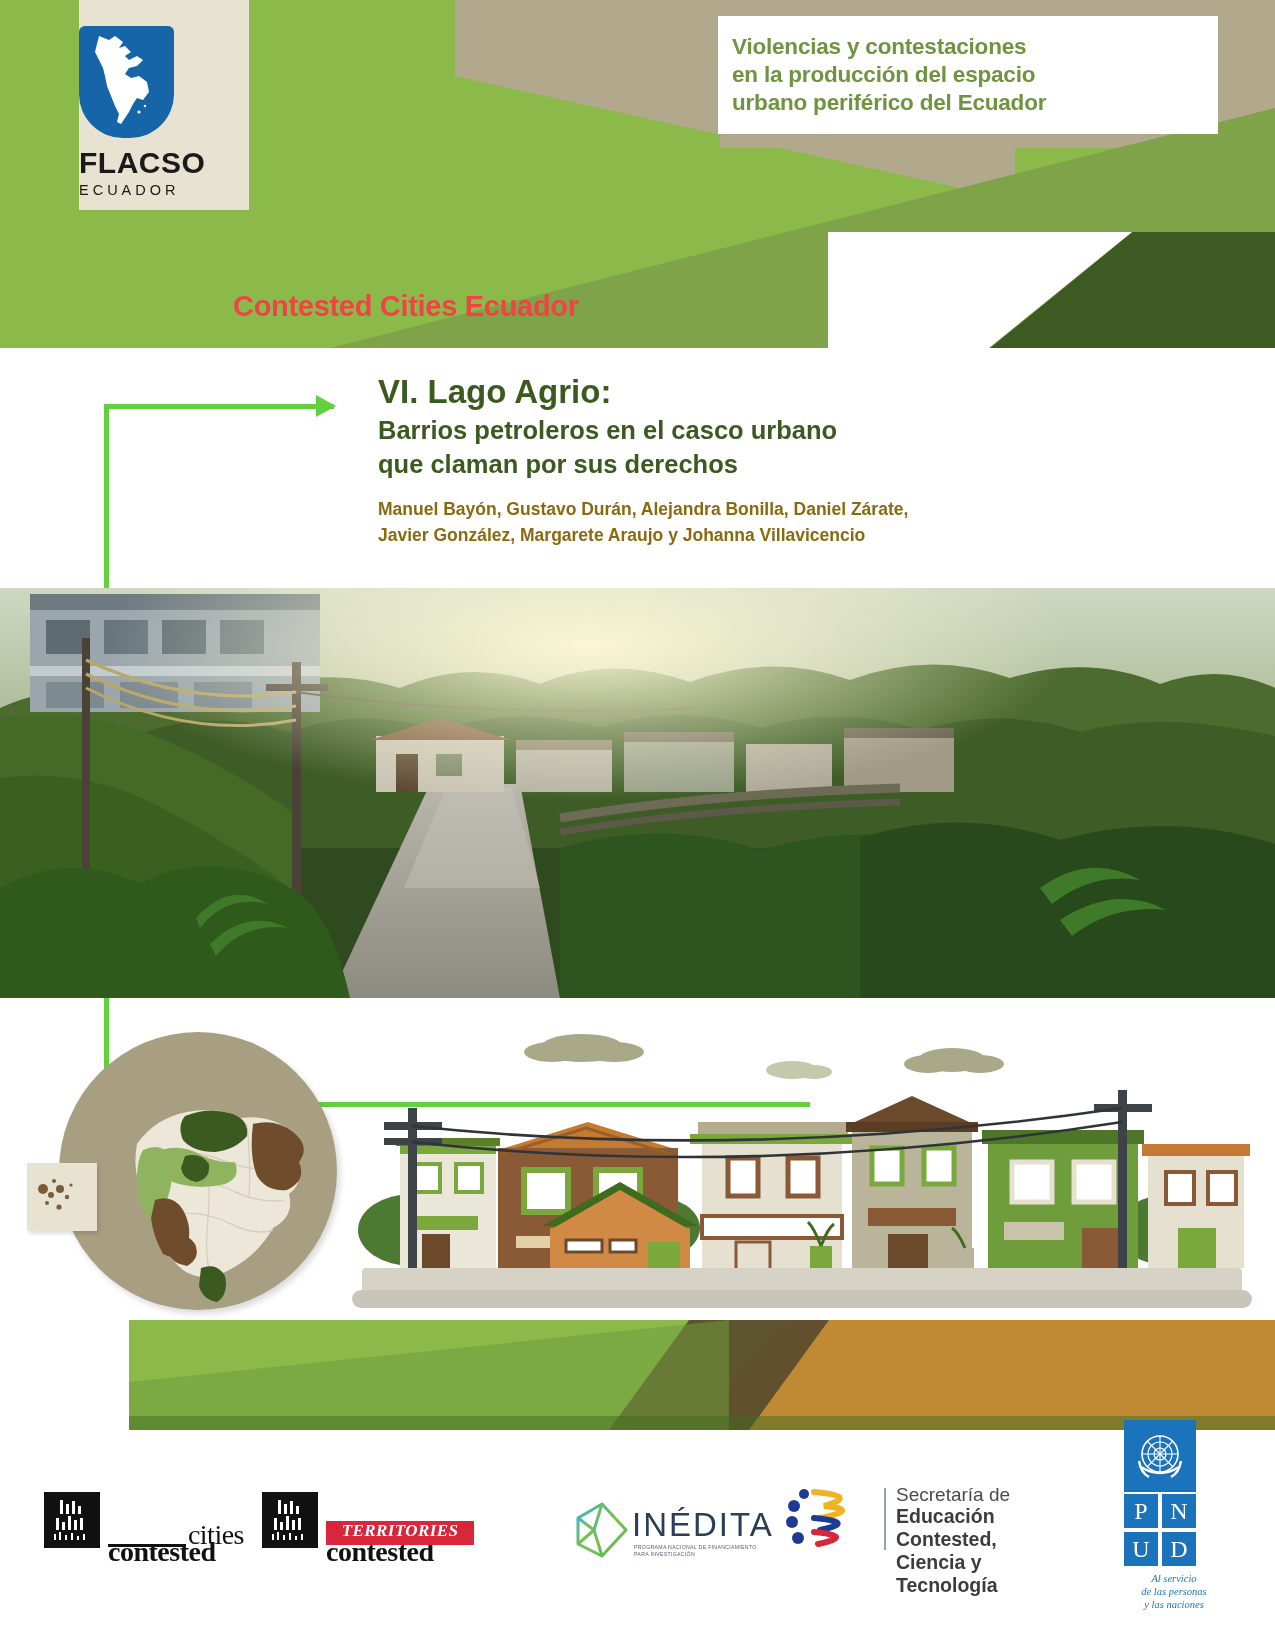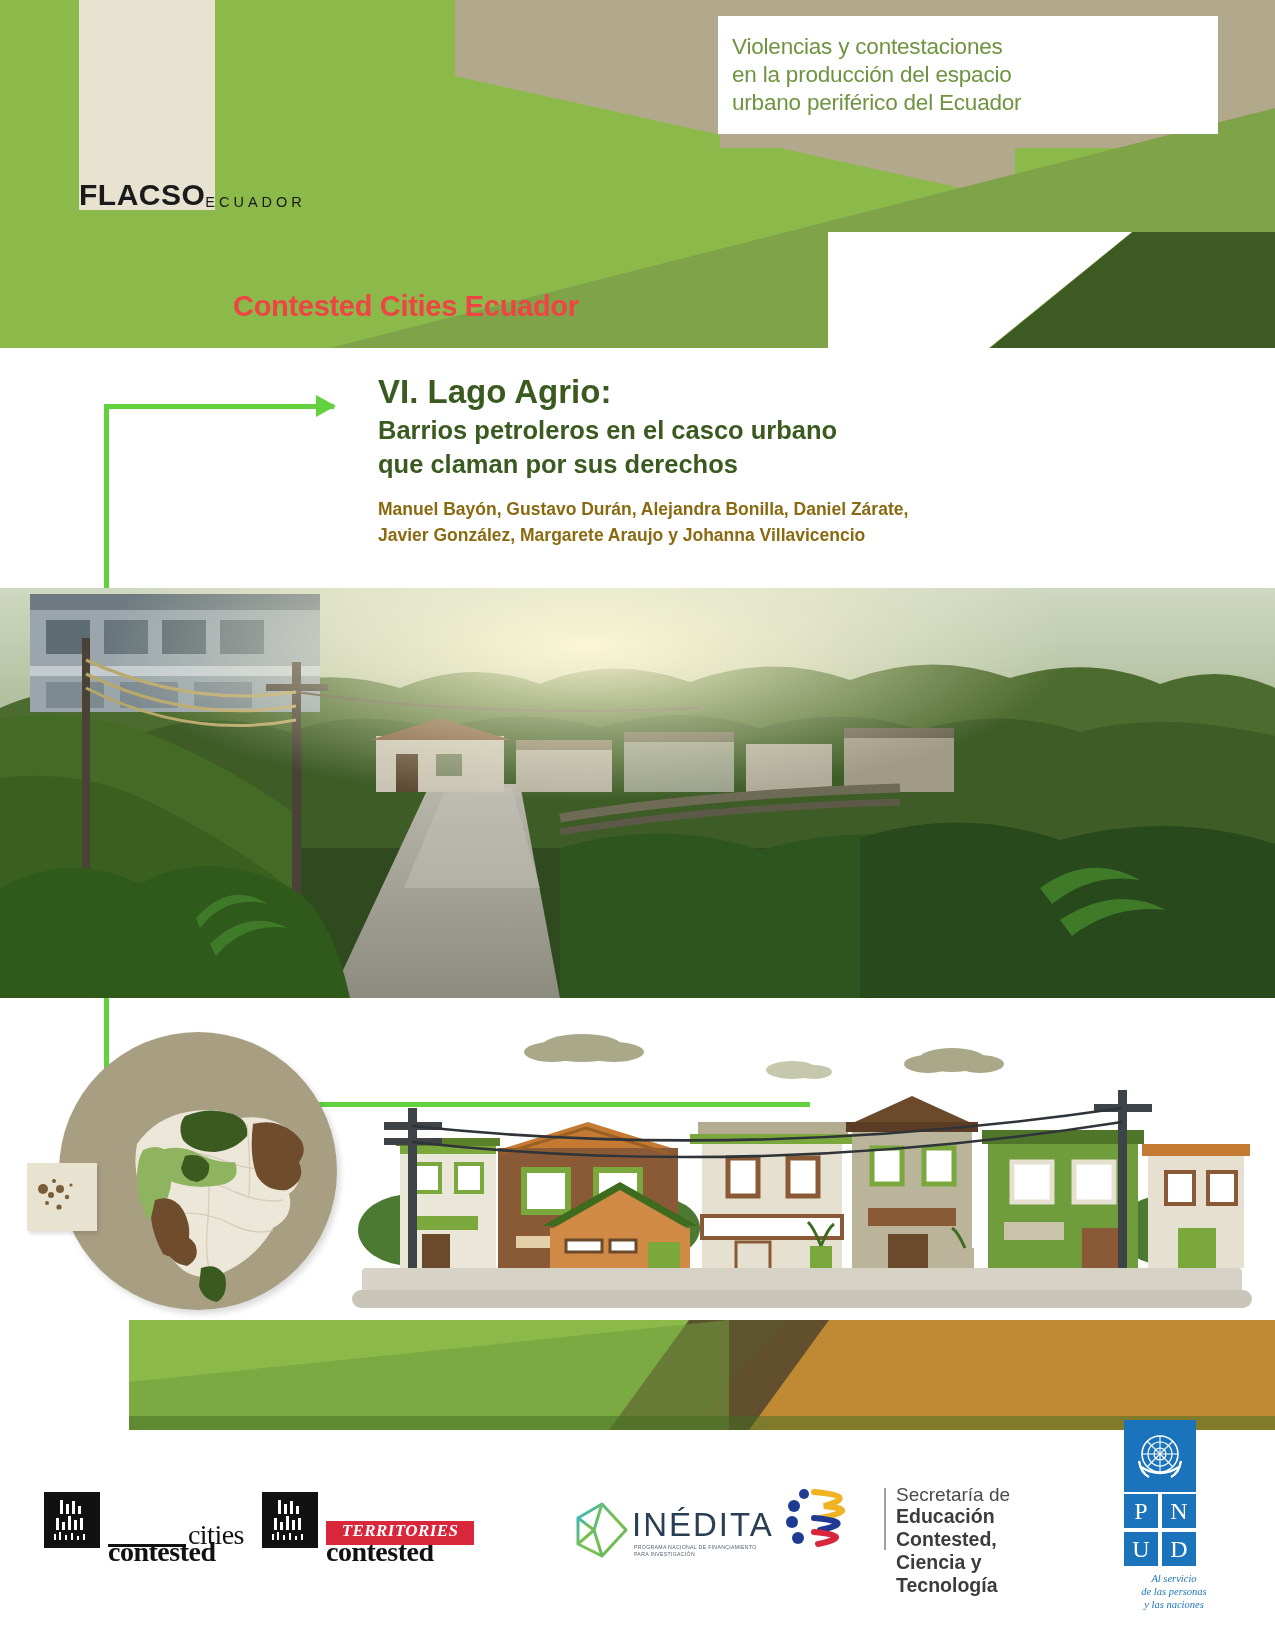--- a/index.html
+++ b/index.html
@@ -23,26 +23,26 @@
       clip-path:polygon(68% 0,100% 0,100% 100%,36% 100%);}
   .tb-white-gap{position:absolute;left:828px;top:232px;width:447px;height:116px;background:#ffffff;
       clip-path:polygon(0 0,68% 0,36% 100%,0 100%);}
   .tb-lightwedge{position:absolute;left:0;top:0;width:520px;height:348px;background:#8cba4a;}
 
   .header-title-box{
     position:absolute;left:718px;top:16px;width:500px;height:118px;background:#ffffff;
     display:flex;flex-direction:column;justify-content:center;padding-left:14px;box-sizing:border-box;
   }
   .header-title-box .ln{
-    color:#6f9340;font-size:22.5px;font-weight:normal;line-height:28px;letter-spacing:-.2px;white-space:nowrap;
+    color:#6f9340;font-size:22.5px;font-weight:bold;line-height:28px;letter-spacing:-.2px;white-space:nowrap;
   }
 
   .flacso-logo{
-    position:absolute;left:79px;top:0px;width:136px;height:210px;background:#e8e2d1;
-    display:flex;align-items:flex-end;
+    position:absolute;left:79px;top:0px;width:170px;height:210px;background:#e8e2d1;
+    display:flex;flex-direction:column;align-items:flex-start;
   }
   .flacso-shield{width:95px;height:112px;margin-top:26px;background:#1565a8;
     border-radius:6px 6px 44px 44px;position:relative;overflow:hidden;}
   .flacso-shield svg{position:absolute;left:0;top:0;}
   .flacso-word{font-size:30px;font-weight:bold;color:#1a1a1a;letter-spacing:.5px;margin-top:10px;line-height:1;}
   .flacso-sub{font-size:14.5px;color:#1a1a1a;letter-spacing:4px;margin-top:4px;}
 
   .cc-banner-text{
     position:absolute;left:233px;top:290px;font-size:29px;font-weight:bold;color:#ef4444;letter-spacing:-.3px;
   }

